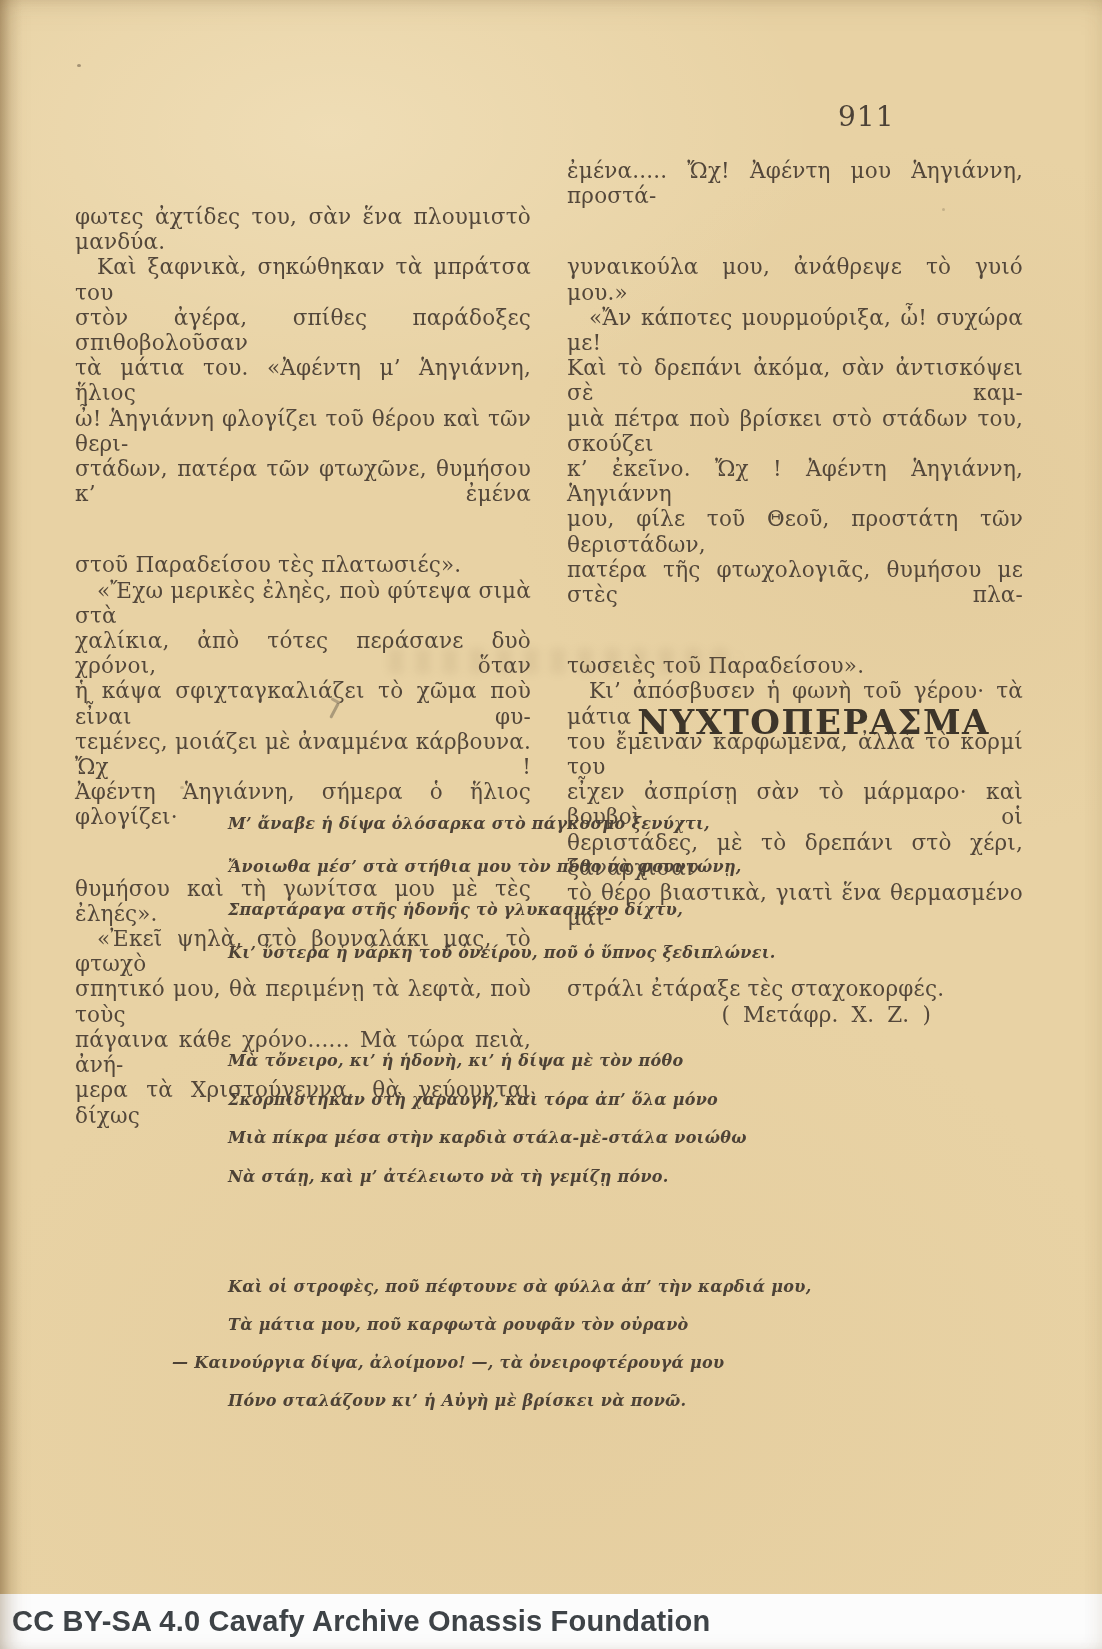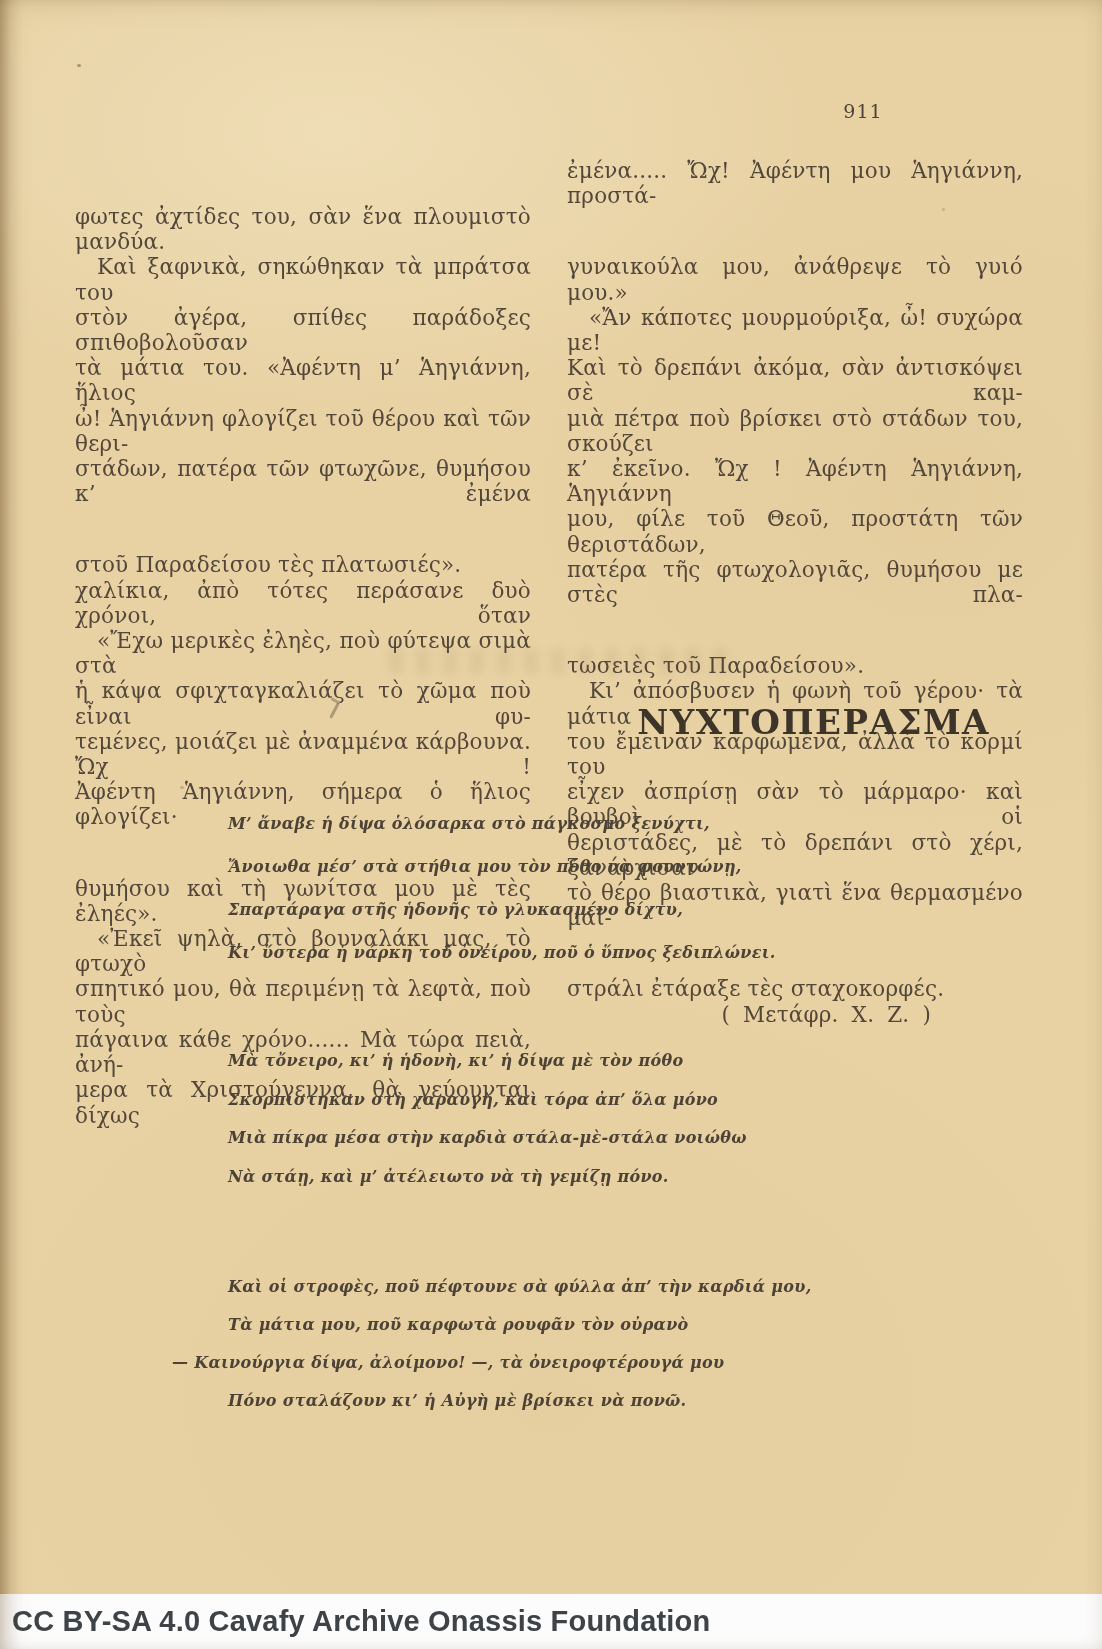--- a/index.html
+++ b/index.html
@@ -23,21 +23,21 @@
     position: absolute; inset: 0;
     pointer-events: none;
     box-shadow:
       inset 16px 0 26px -16px rgba(110,82,44,0.55),
       inset 0 14px 40px -28px rgba(110,82,44,0.35),
       inset -10px 0 30px -24px rgba(110,82,44,0.30);
   }
   .page-number {
     position: absolute;
     left: 838px; top: 100px; width: 50px;
-    font-size: 19px; text-align: center;
+    font-size: 28px; text-align: center;
     color: #4c4237;
     letter-spacing: 1px;
   }
   .columns {
     position: absolute;
     left: 75px; top: 158px;
     width: 948px;
     display: flex;
     gap: 36px;
   }
@@ -141,22 +141,22 @@
 
   <div class="columns">
     <div class="col">
       <p class="l e">φωτες ἀχτίδες του, σὰν ἕνα πλουμιστὸ μανδύα.</p>
       <p class="l ind">Καὶ ξαφνικὰ, σηκώθηκαν τὰ μπράτσα του</p>
       <p class="l">στὸν ἀγέρα, σπίθες παράδοξες σπιθοβολοῦσαν</p>
       <p class="l">τὰ μάτια του. «Ἀφέντη μ’ Ἁηγιάννη, ἥλιος</p>
       <p class="l">ὦ! Ἁηγιάννη φλογίζει τοῦ θέρου καὶ τῶν θερι-</p>
       <p class="l">στάδων, πατέρα τῶν φτωχῶνε, θυμήσου κ’ ἐμένα</p>
       <p class="l e">στοῦ Παραδείσου τὲς πλατωσιές».</p>
+      <p class="l ind">«Ἔχω μερικὲς ἐληὲς, ποὺ φύτεψα  σιμὰ στὰ</p>
       <p class="l">χαλίκια, ἀπὸ τότες περάσανε δυὸ  χρόνοι, ὅταν</p>
-      <p class="l ind">«Ἔχω μερικὲς ἐληὲς, ποὺ φύτεψα  σιμὰ στὰ</p>
       <p class="l">ἡ κάψα σφιχταγκαλιάζει τὸ χῶμα ποὺ εἶναι φυ-</p>
       <p class="l">τεμένες, μοιάζει μὲ ἀναμμένα κάρβουνα. Ὤχ !</p>
       <p class="l">Ἀφέντη Ἁηγιάννη, σήμερα ὁ ἥλιος φλογίζει·</p>
       <p class="l e">θυμήσου καὶ τὴ γωνίτσα μου μὲ τὲς ἐληές».</p>
       <p class="l ind">«Ἐκεῖ ψηλὰ, στὸ βουναλάκι μας, τὸ φτωχὸ</p>
       <p class="l">σπητικό μου, θὰ περιμένῃ τὰ λεφτὰ, ποὺ τοὺς</p>
       <p class="l">πάγαινα κάθε χρόνο...... Μὰ τώρα πειὰ, ἀνή-</p>
       <p class="l">μερα τὰ Χριστούγεννα, θὰ γεύουνται δίχως</p>
     </div>
     <div class="col">

